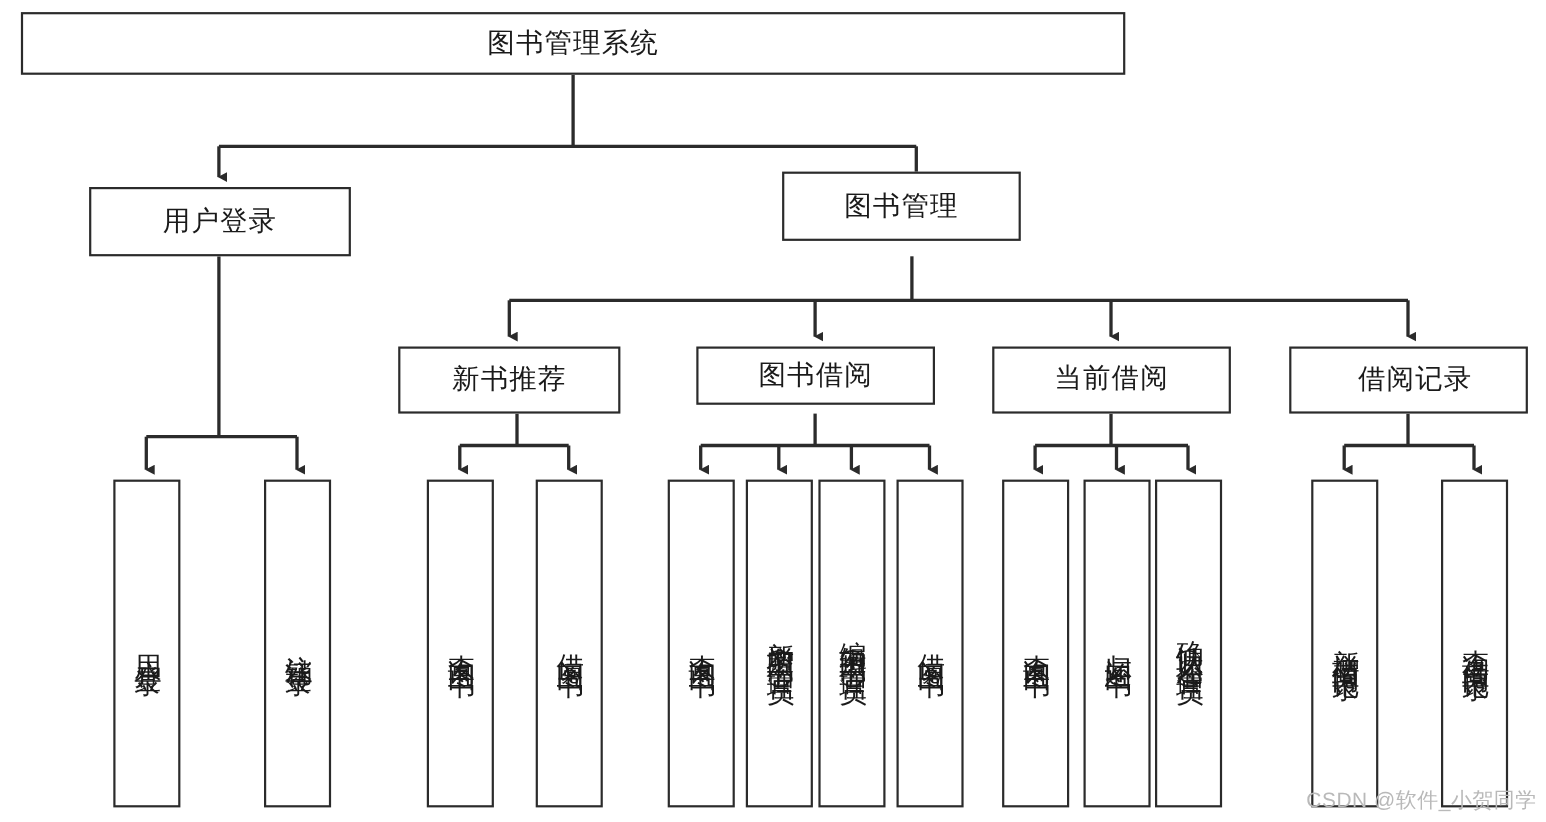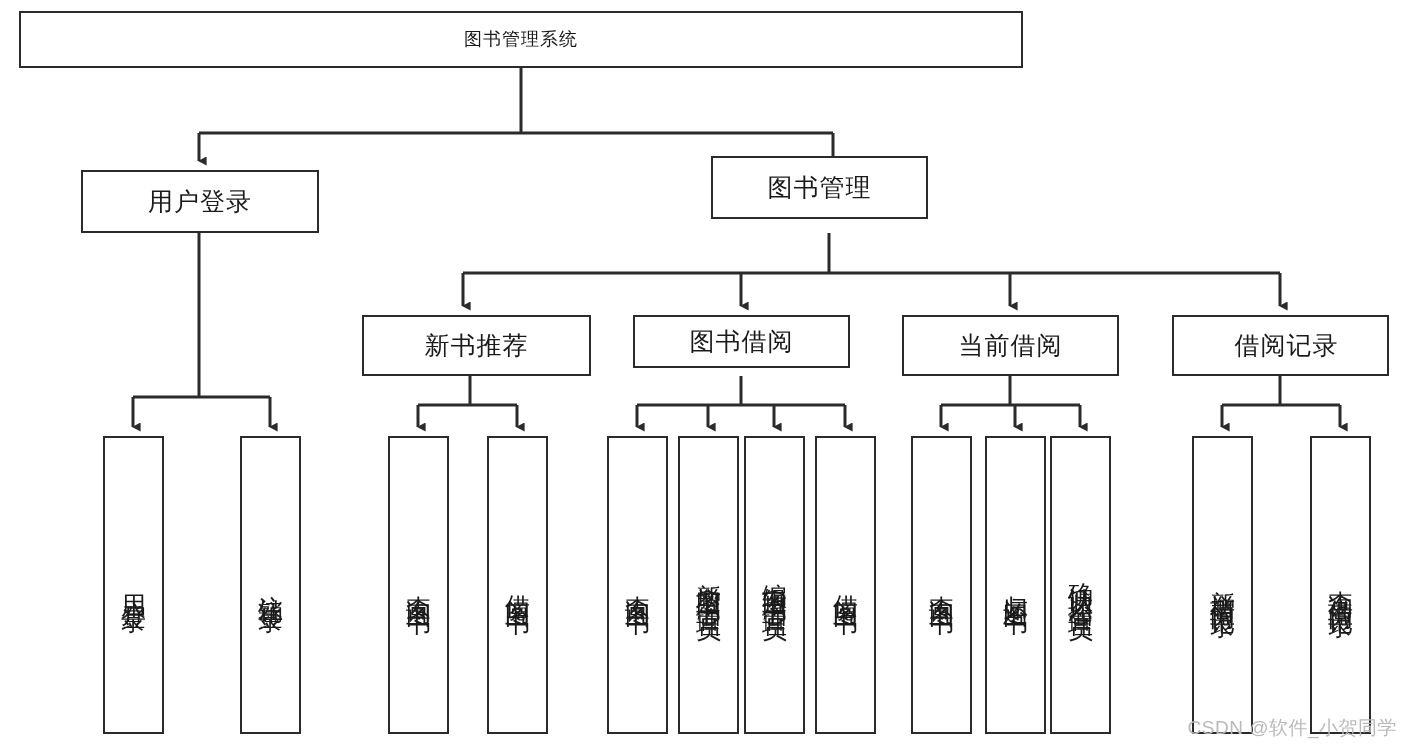--- a/index.html
+++ b/index.html
@@ -43,21 +43,21 @@
     color: #1a1a1a;
     white-space: nowrap;
   }
   
   .node.horiz .node-label {
     writing-mode: horizontal-tb;
     font-size: 25px;
     letter-spacing: 1px;
   }
   .node.root .node-label {
-    font-size: 18px;
+    font-size: 25px;
   }
   
   .node.vert {
     align-items: center;
     justify-content: center;
     padding: 6px 0;
   }
   .node.vert .node-label {
     writing-mode: vertical-rl;
     text-orientation: upright;
@@ -137,27 +137,27 @@
     <span class="node-label">图书管理系统</span>
   </div>
 
   <div class="node horiz" id="node-l2-0" style="left: 81px; top: 170px; width: 238px; height: 63px;">
     <span class="node-label">用户登录</span>
   </div>
   <div class="node horiz" id="node-l2-1" style="left: 711px; top: 156px; width: 217px; height: 63px;">
     <span class="node-label">图书管理</span>
   </div>
 
-  <div class="node horiz" id="node-l3-0" style="left: 362px; top: 315px; width: 229px; height: 61px;">
+  <div class="node horiz" id="node-l3-0" style="left: 362px; top: 315px; width: 202px; height: 61px;">
     <span class="node-label">新书推荐</span>
   </div>
   <div class="node horiz" id="node-l3-1" style="left: 633px; top: 315px; width: 217px; height: 53px;">
     <span class="node-label">图书借阅</span>
   </div>
-  <div class="node horiz" id="node-l3-2" style="left: 902px; top: 315px; width: 217px; height: 61px;">
+  <div class="node horiz" id="node-l3-2" style="left: 902px; top: 315px; width: 217px; height: 61px; font-family: Liberation Mono, monospace;">
     <span class="node-label">当前借阅</span>
   </div>
   <div class="node horiz" id="node-l3-3" style="left: 1172px; top: 315px; width: 217px; height: 61px; padding-left: 12px;">
     <span class="node-label">借阅记录</span>
   </div>
 
   <div class="node vert" id="node-leaf-0" style="left: 103px; top: 436px; width: 61px; height: 298px;">
     <span class="node-label">用户登录</span>
   </div>
   <div class="node vert" id="node-leaf-1" style="left: 240px; top: 436px; width: 61px; height: 298px;">

